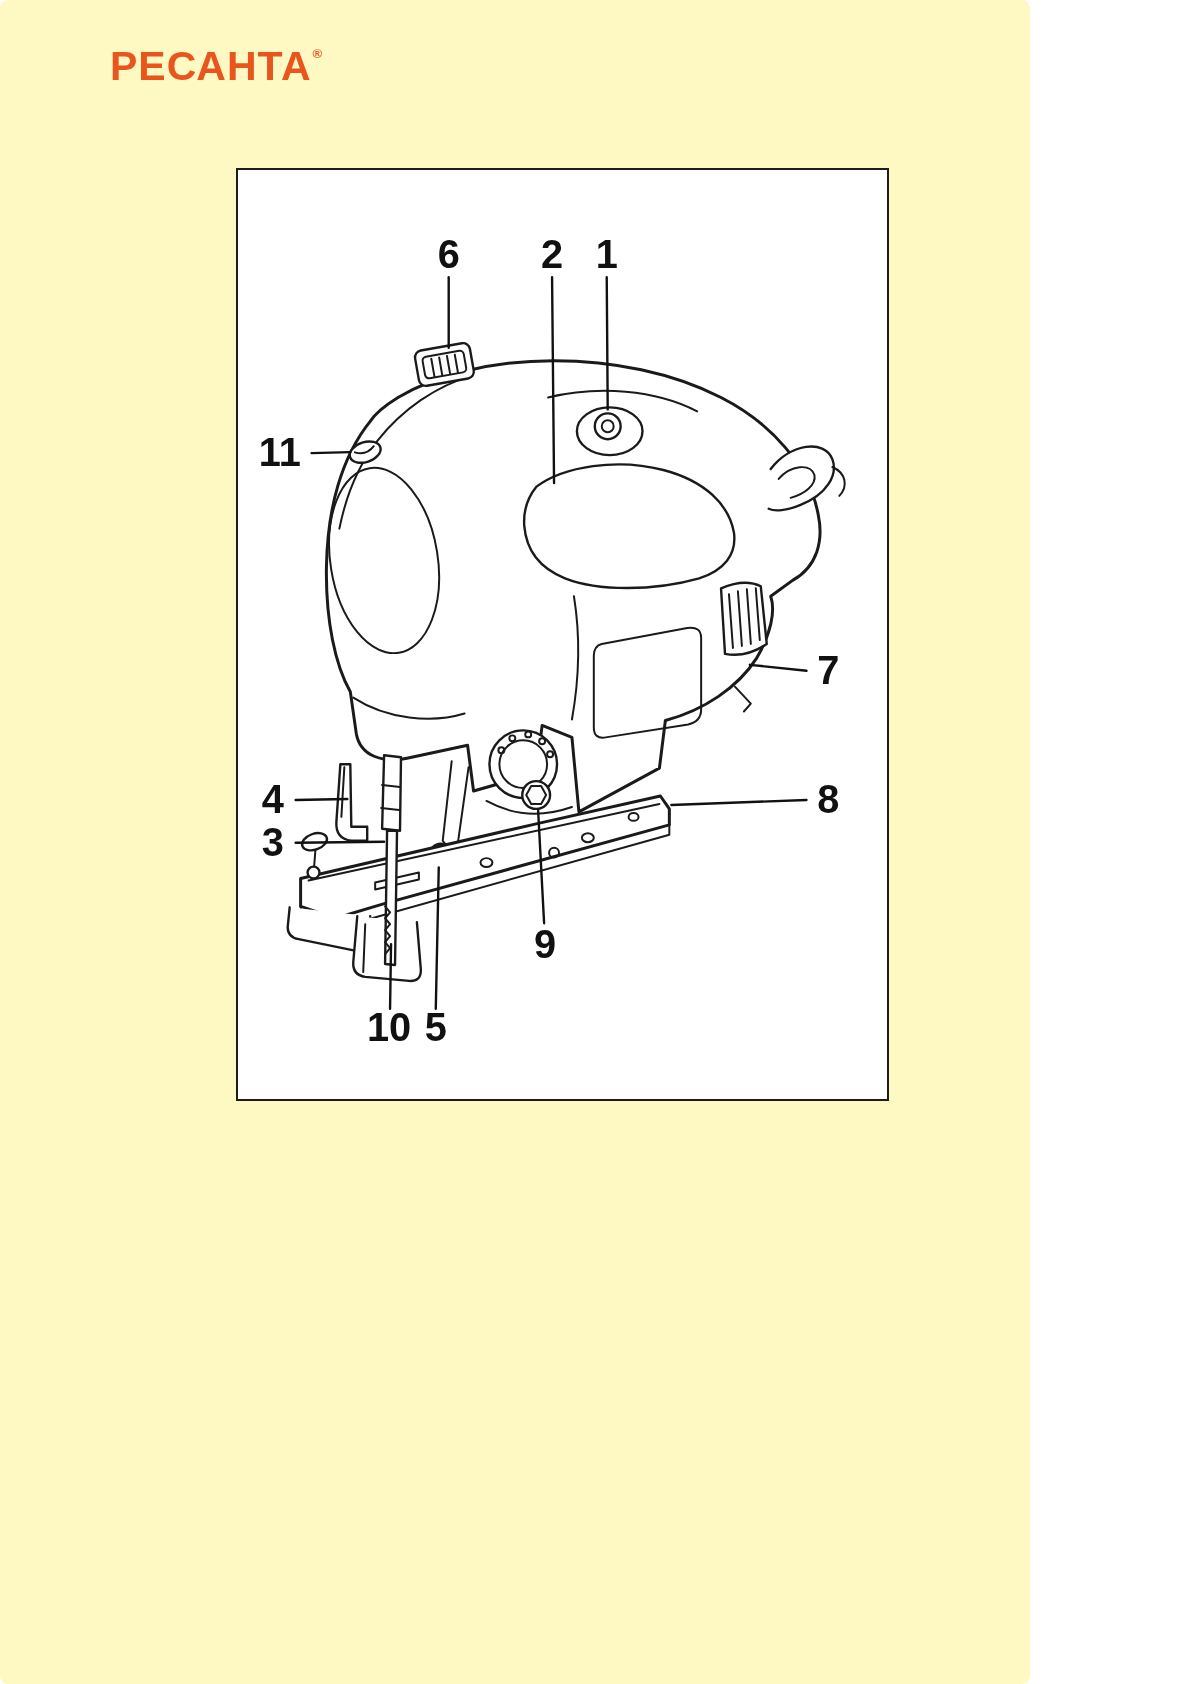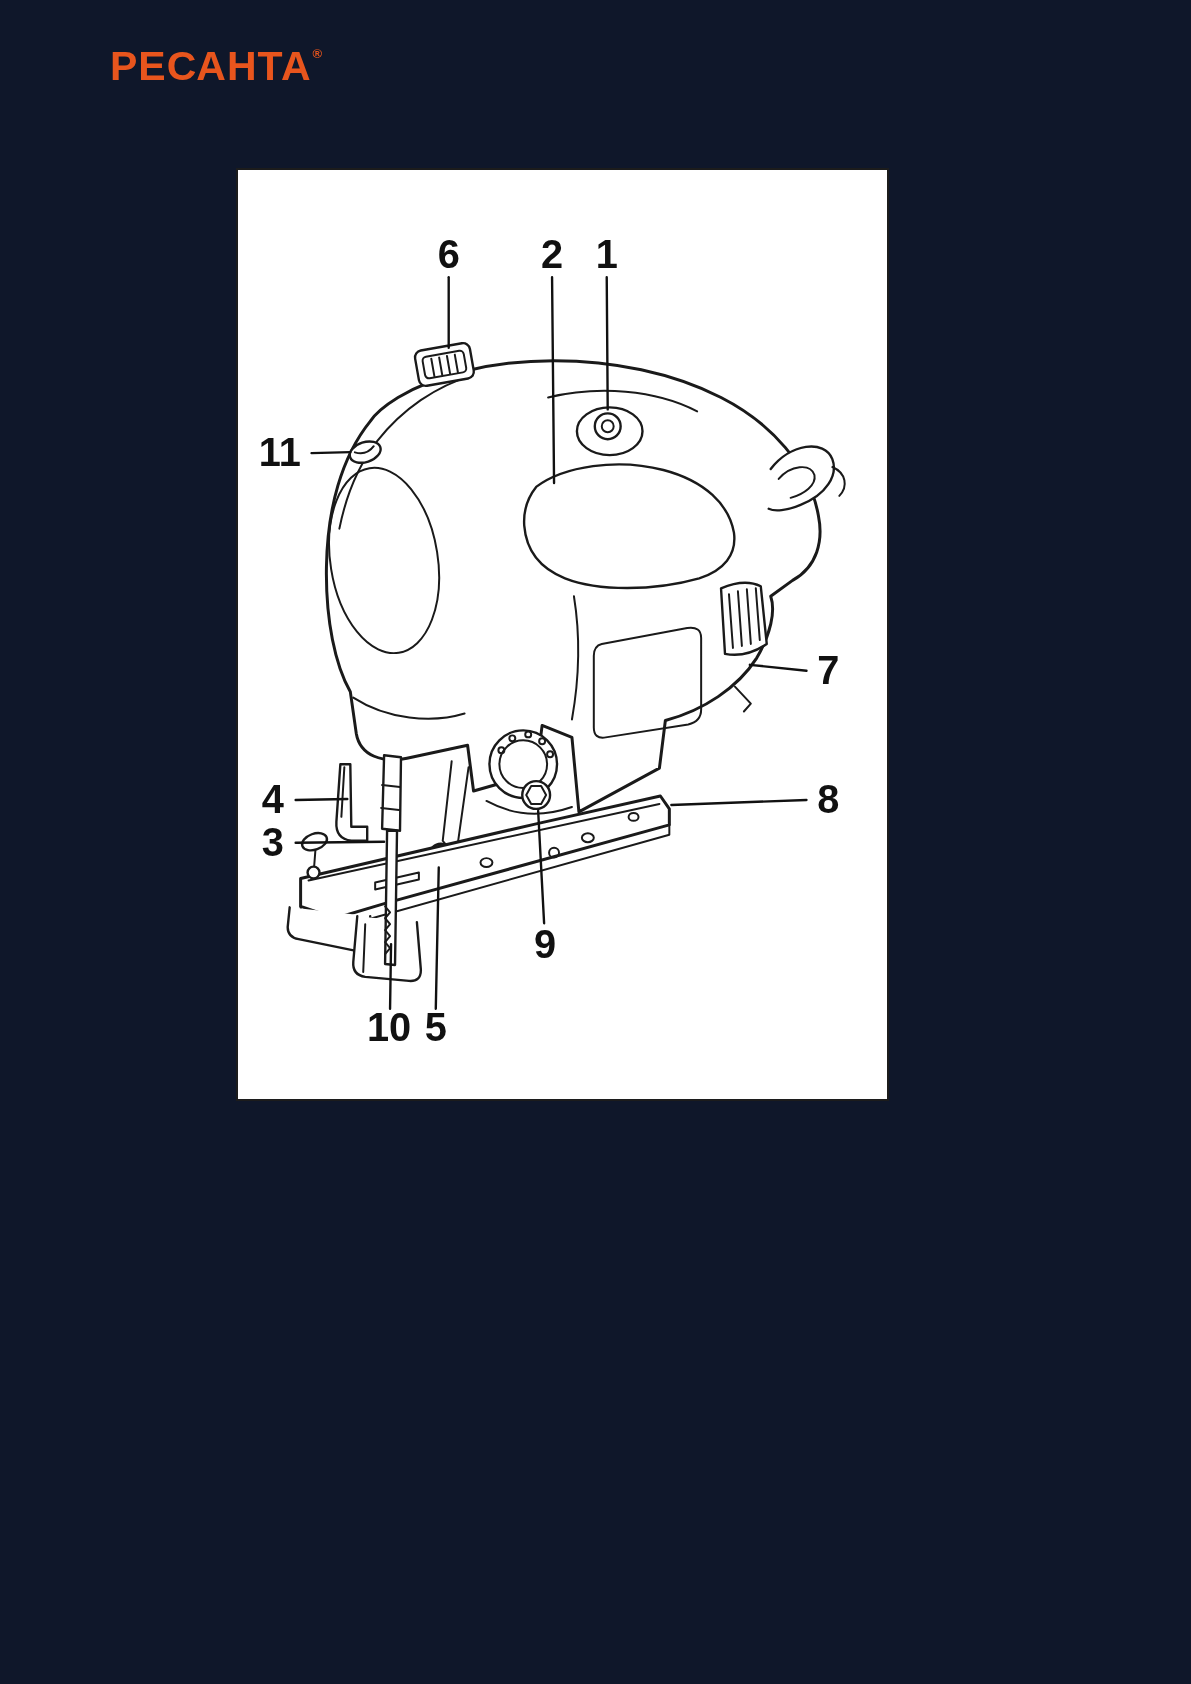--- a/index.html
+++ b/index.html
@@ -1,22 +1,23 @@
 <!DOCTYPE html>
 <html style="--brand-color: #e8551d;"><head>
 <meta charset="utf-8">
 <style>
   html,body{margin:0;padding:0;background:#ffffff;}
   .page{
     position:relative;
-    width:1191px;
+    width:1030px;
     height:1684px;
-    background:#0f172a;
+    background:#fef9c3;
     font-family:"Liberation Sans", sans-serif;
     overflow:hidden;
+    border-radius:8px;
   }
   .logo{
     position:absolute;
     left:110px;
     top:46px;
     white-space:nowrap;
     line-height:1;
   }
   .logo-text{
     color:var(--brand-color,#e8551d);

